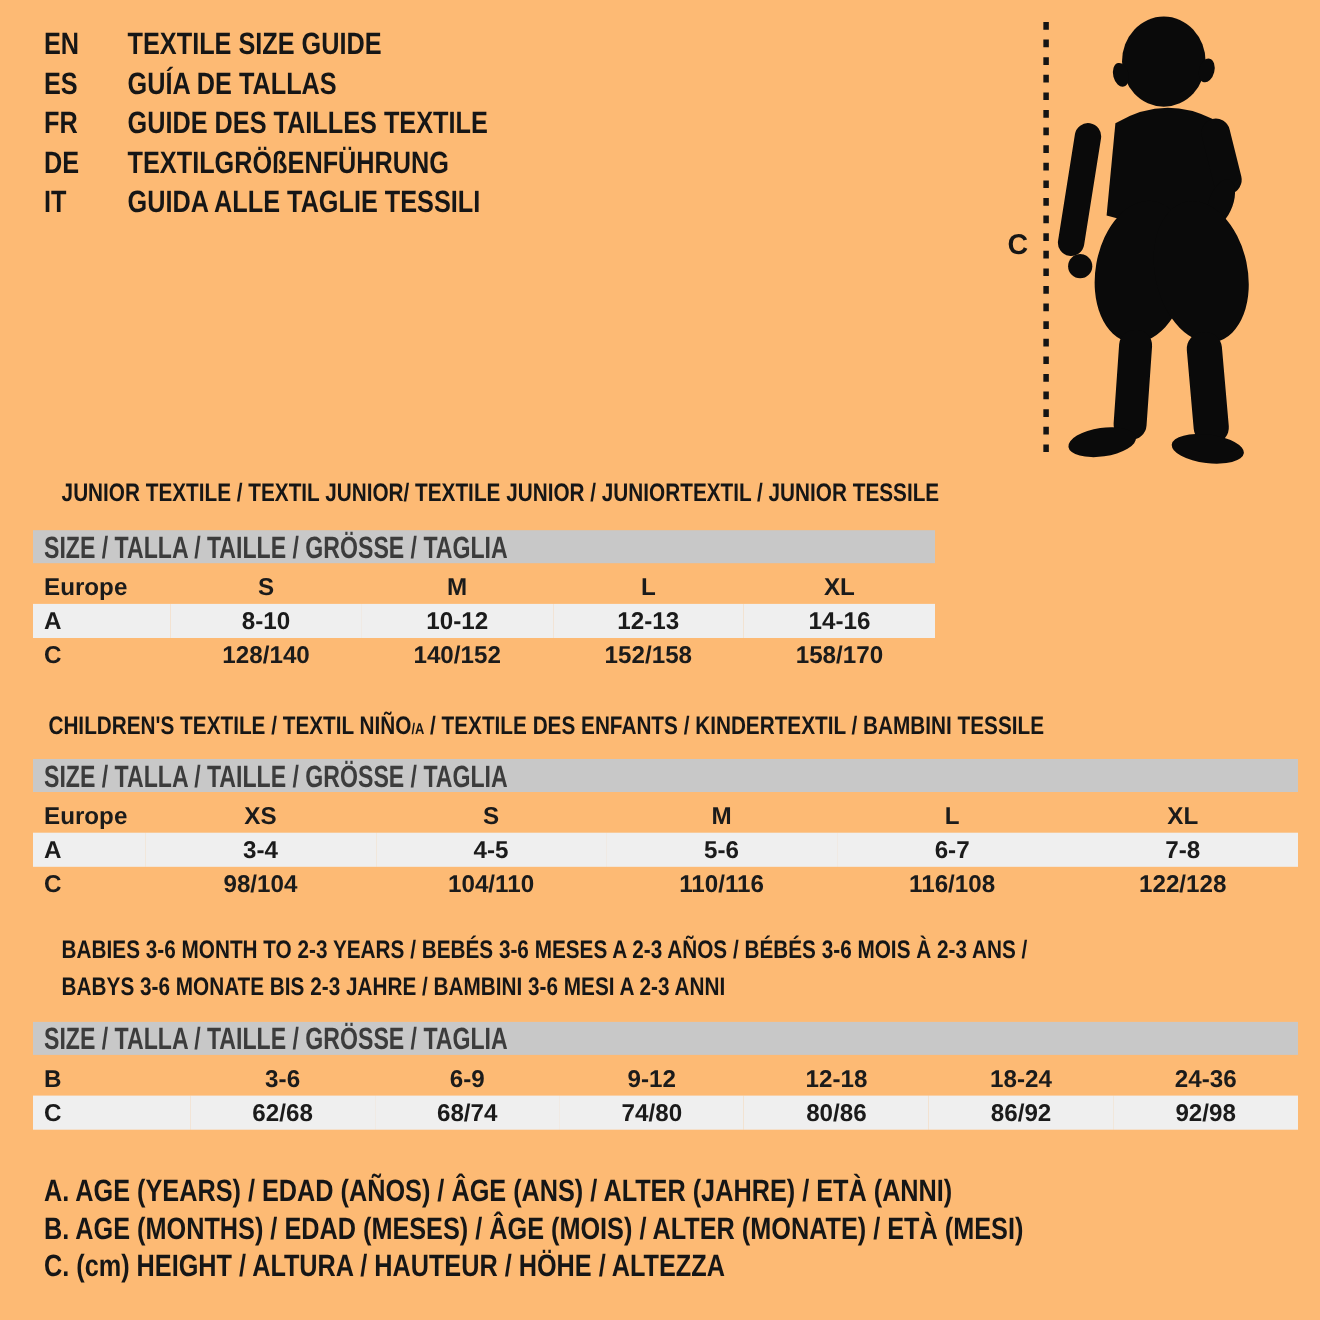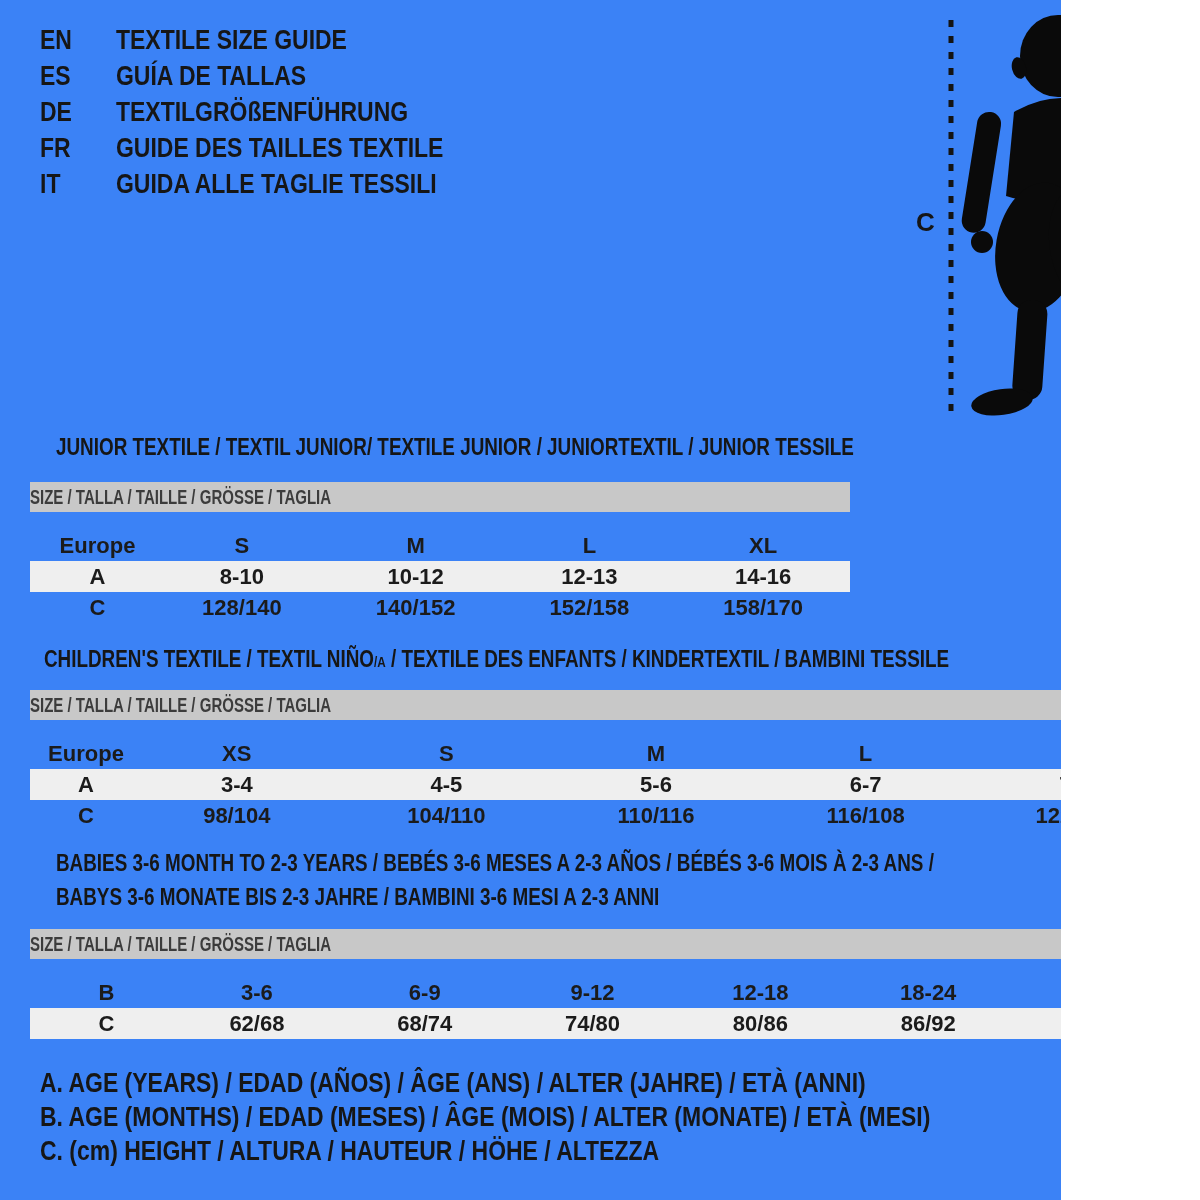--- a/index.html
+++ b/index.html
@@ -1,17 +1,17 @@
 <!DOCTYPE html>
 <html><head>
 <meta charset="utf-8">
 <style>
   html,body{margin:0;padding:0;background:#fff;}
   .page{
-    position:relative;width:1061px;height:1200px;background:#3b82f6;
+    position:relative;width:1200px;height:1200px;background:#fdba74;
     font-family:"Liberation Sans",sans-serif;font-weight:bold;color:#161616;
     overflow:hidden;
   }
   
   .cx{display:inline-block;transform:scaleX(0.82);transform-origin:0 50%;white-space:nowrap;}
   .cxbar{display:inline-block;transform:scaleX(0.75);transform-origin:0 50%;white-space:nowrap;}
 
   
   .lang-block{position:absolute;left:40px;top:22px;}
   .lang-row{height:36px;line-height:36px;font-size:28px;}
@@ -23,24 +23,24 @@
   .c-label{position:absolute;left:916px;top:208px;font-size:26px;line-height:28px;}
 
   
   .heading{position:absolute;font-size:23px;line-height:30px;}
   .heading .sub-a{font-size:0.62em;}
   .heading.two-line{line-height:34px;}
 
   
   .tablewrap{position:absolute;}
   .size-bar{height:30px;line-height:31px;background:#c8c8c8;color:#3c3c3c;
-            font-size:20px;margin-bottom:18px;}
+            font-size:28px;padding-left:10px;margin-bottom:6px;}
   table{border-collapse:collapse;table-layout:fixed;width:100%;}
   td{height:31px;font-size:22px;text-align:center;padding:0;font-weight:bold;color:#1b1b1b;}
-  td.lbl{text-align:center;padding-left:10px;}
+  td.lbl{text-align:left;padding-left:10px;}
   tbody tr:nth-child(even){background:#efefef;}
   .t1{width:820px;} .t1 td.lbl{width:115px;}
   .t2{width:1150px;} .t2 td.lbl{width:92px;}
   .t3{width:1150px;} .t3 td.lbl{width:133px;}
 
   
   .legend{position:absolute;left:40px;top:1066px;font-size:28px;}
   .legend-line{height:34px;line-height:34px;}
 </style>
 </head>
@@ -49,24 +49,24 @@
 <div class="page">
 
   <div class="lang-block">
     <div class="lang-row">
       <span class="lang-code"><span class="cx">EN</span></span><span class="lang-label"><span class="cx">TEXTILE SIZE GUIDE</span></span>
     </div>
     <div class="lang-row">
       <span class="lang-code"><span class="cx">ES</span></span><span class="lang-label"><span class="cx">GUÍA DE TALLAS</span></span>
     </div>
     <div class="lang-row">
+      <span class="lang-code"><span class="cx">FR</span></span><span class="lang-label"><span class="cx">GUIDE DES TAILLES TEXTILE</span></span>
+    </div>
+    <div class="lang-row">
       <span class="lang-code"><span class="cx">DE</span></span><span class="lang-label"><span class="cx">TEXTILGRÖßENFÜHRUNG</span></span>
-    </div>
-    <div class="lang-row">
-      <span class="lang-code"><span class="cx">FR</span></span><span class="lang-label"><span class="cx">GUIDE DES TAILLES TEXTILE</span></span>
     </div>
     <div class="lang-row">
       <span class="lang-code"><span class="cx">IT</span></span><span class="lang-label"><span class="cx">GUIDA ALLE TAGLIE TESSILI</span></span>
     </div>
   </div>
 
   <div class="c-label">C</div>
 
   <svg class="fig-svg" width="200" height="410" viewBox="0 0 200 410">
     <line x1="11" y1="8" x2="11" y2="400" stroke="#141414" stroke-width="5" stroke-dasharray="7 9"></line>

